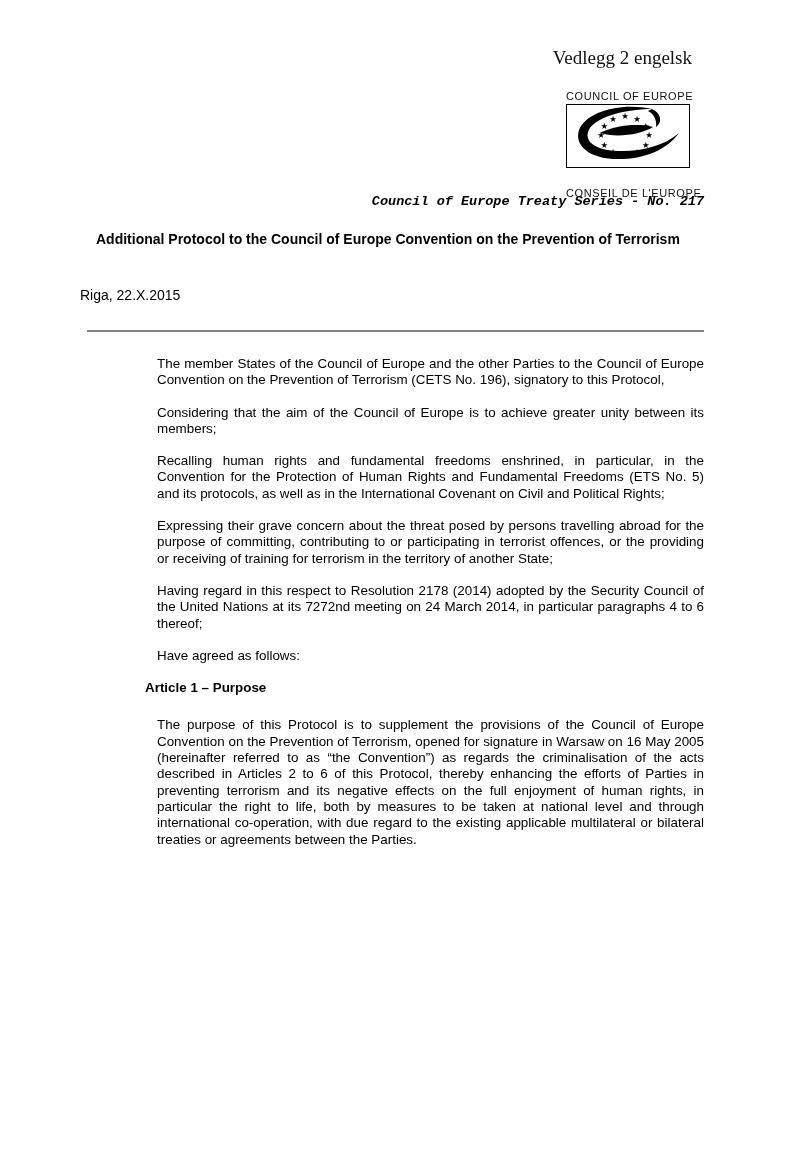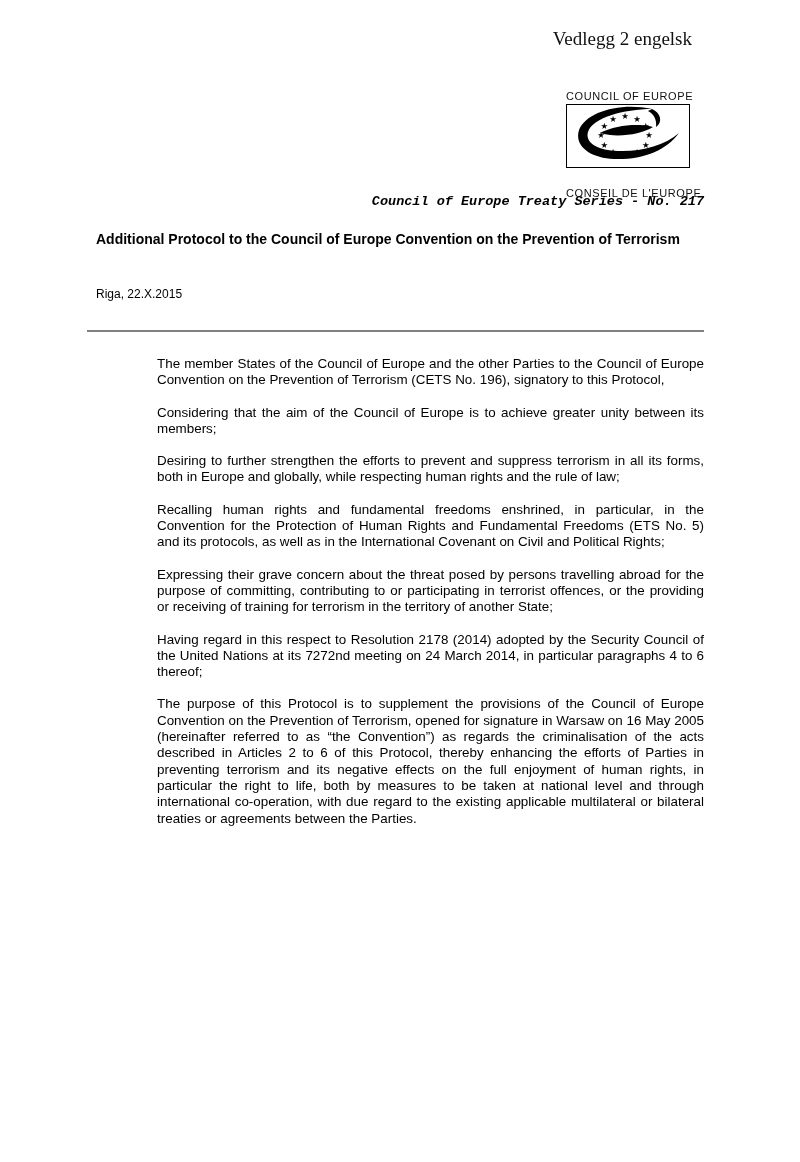--- a/index.html
+++ b/index.html
@@ -11,21 +11,21 @@
     position: relative;
     width: 800px;
     height: 1162px;
     background: #ffffff;
     color: #000000;
     font-family: "Liberation Sans", sans-serif;
     overflow: hidden;
   }
   .annotation {
     position: absolute;
-    top: 28px;
+    top: 47px;
     right: 108px;
     font-family: "Liberation Serif", serif;
     font-size: 19px;
     color: #111111;
   }
   .logo-block {
     position: absolute;
     top: 90px;
     right: 110px;
     width: 124px;
@@ -62,22 +62,22 @@
     top: 229px;
     left: 96px;
     width: 612px;
     font-size: 14px;
     font-weight: bold;
     line-height: 21px;
   }
   .place-date {
     position: absolute;
     top: 287px;
-    left: 96px;
-    font-size: 12px;
+    left: 80px;
+    font-size: 14px;
   }
   .rule {
     position: absolute;
     top: 330px;
     left: 87px;
     width: 617px;
     height: 2px;
     background: #808080;
   }
   .doc-body {
@@ -133,20 +133,21 @@
 
   <div class="doc-title">Additional Protocol to the Council of Europe Convention on the Prevention of Terrorism</div>
 
   <div class="place-date">Riga, 22.X.2015</div>
 
   <div class="rule"></div>
 
   <div class="doc-body">
     <p>The member States of the Council of Europe and the other Parties to the Council of Europe Convention on the Prevention of Terrorism (CETS No. 196), signatory to this Protocol,</p>
     <p>Considering that the aim of the Council of Europe is to achieve greater unity between its members;</p>
-    <p>Desiring to further strengthen the efforts to prevent and suppress terrorism in all its forms, both in Europe and globally, while respecting human rights and the rule of law;</p>
     <p>Recalling human rights and fundamental freedoms enshrined, in particular, in the Convention for the Protection of Human Rights and Fundamental Freedoms (ETS No. 5) and its protocols, as well as in the International Covenant on Civil and Political Rights;</p>
     <p>Expressing their grave concern about the threat posed by persons travelling abroad for the purpose of committing, contributing to or participating in terrorist offences, or the providing or receiving of training for terrorism in the territory of another State;</p>
     <p>Having regard in this respect to Resolution 2178 (2014) adopted by the Security Council of the United Nations at its 7272nd meeting on 24 March 2014, in particular paragraphs 4 to 6 thereof;</p>
+    <p>Have agreed as follows:</p>
+    <p class="article-heading">Article 1 – Purpose</p>
     <p>The purpose of this Protocol is to supplement the provisions of the Council of Europe Convention on the Prevention of Terrorism, opened for signature in Warsaw on 16 May 2005 (hereinafter referred to as “the Convention”) as regards the criminalisation of the acts described in Articles 2 to 6 of this Protocol, thereby enhancing the efforts of Parties in preventing terrorism and its negative effects on the full enjoyment of human rights, in particular the right to life, both by measures to be taken at national level and through international co-operation, with due regard to the existing applicable multilateral or bilateral treaties or agreements between the Parties.</p>
   </div>
 
 </div>
 
 </body></html>

